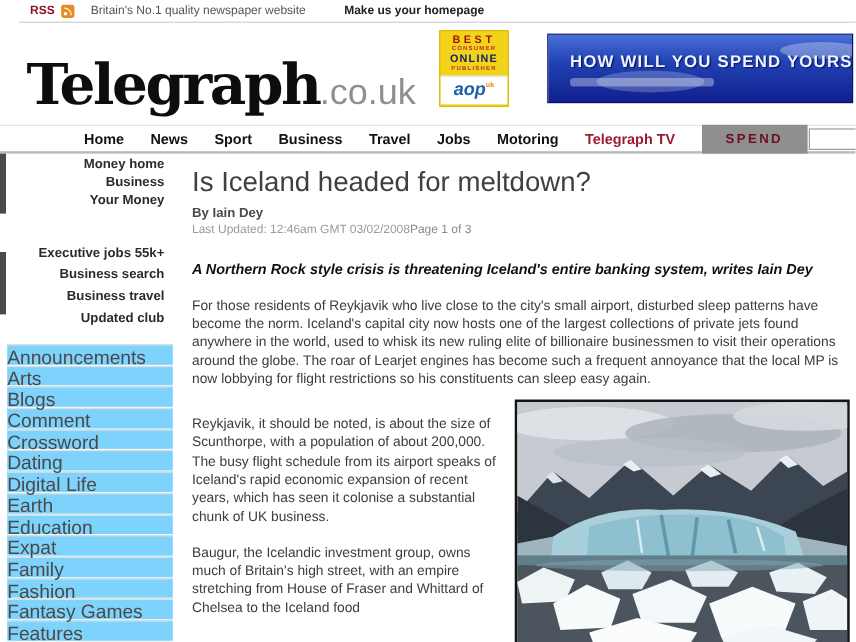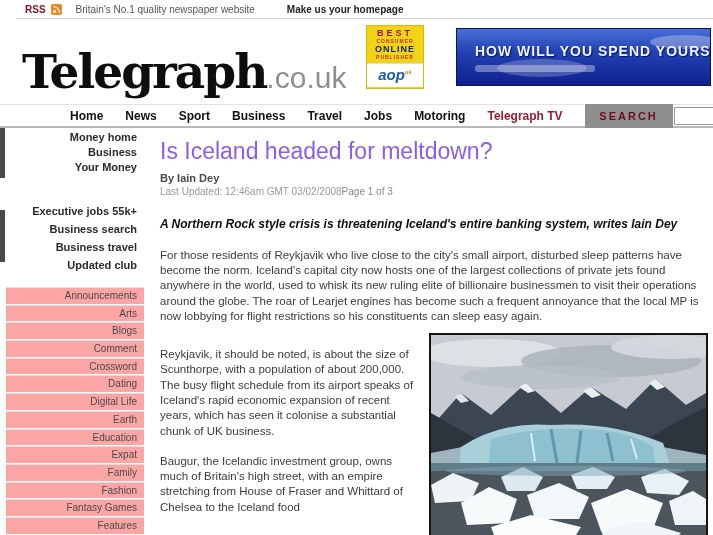--- a/index.html
+++ b/index.html
@@ -66,27 +66,27 @@
   .strip.s2 { top:210px; height:52px; }
 
   
   .sidebar { position:absolute; left:6px; top:130px; width:138px; }
   .sg { list-style:none; text-align:right; }
   .sg li { font-size:11px; font-weight:bold; color:#2b2b2b; line-height:15px;
     padding-right:7px; cursor:pointer; }
   .sg.g2 { margin-top:27px; }
   .sg.g2 li { line-height:18px; }
   .slist { list-style:none; margin-top:13px; }
-  .slist li { height:17.7px; background:#fca5a5; border-bottom:1px solid #f8f8f8;
-    border-top:1px solid #dedede; font-size:10px; color:#4a4a4a; text-align:right;
+  .slist li { height:17.7px; background:#7dd3fc; border-bottom:1px solid #f8f8f8;
+    border-top:1px solid #dedede; font-size:16px; color:#4a4a4a; 
     padding:2px 7px 0 0; cursor:pointer; }
 
   
   .article { position:absolute; left:160px; top:138px; width:548px; }
-  .article h1 { font-size:23px; font-weight:normal; color:#8b5cf6; letter-spacing:0; }
+  .article h1 { font-size:23px; font-weight:normal; color:#404040; letter-spacing:0; }
   .byline { font-size:11px; font-weight:bold; color:#4a4a4a; margin-top:7px; }
   .dateline { display:flex; margin-top:2px; }
   .dateline .upd { font-size:10px; color:#9a9a9a; }
   .dateline .pg { font-size:10px; color:#8a8a8a; }
   .standfirst { margin-top:19px; font-size:12px; font-weight:bold; font-style:italic;
     color:#101010; line-height:1.4; width:96%; }
   .para { margin-top:15px; font-size:11.5px; color:#3c3c3c; line-height:1.33; }
   .bodyrow { display:flex; margin-top:9px; }
   .leftcol { width:259px; }
   .leftcol .para:first-child { margin-top:14px; }
@@ -126,21 +126,21 @@
 <div class="navbar">
   <a>Home</a>
   <a>News</a>
   <a>Sport</a>
   <a>Business</a>
   <a>Travel</a>
   <a>Jobs</a>
   <a>Motoring</a>
   <a class="tv">Telegraph TV</a>
   <div class="searchwrap">
-    <button class="searchbtn">SEARCH</button>
+    <button class="searchbtn">SPEND</button>
     <input class="searchinput" type="text" style="">
   </div>
 </div>
 
 <div class="strip s1"></div>
 <div class="strip s2"></div>
 
 <div class="sidebar">
   <ul class="sg g1">
     <li>Money home</li>

